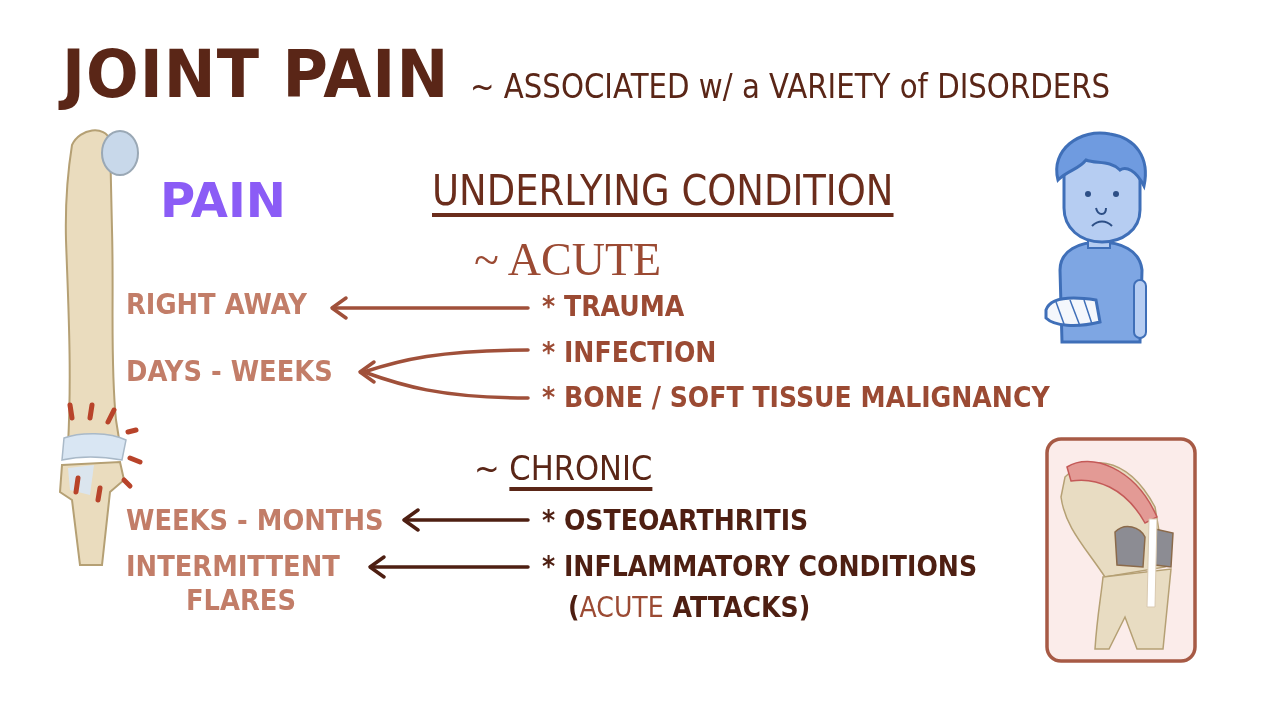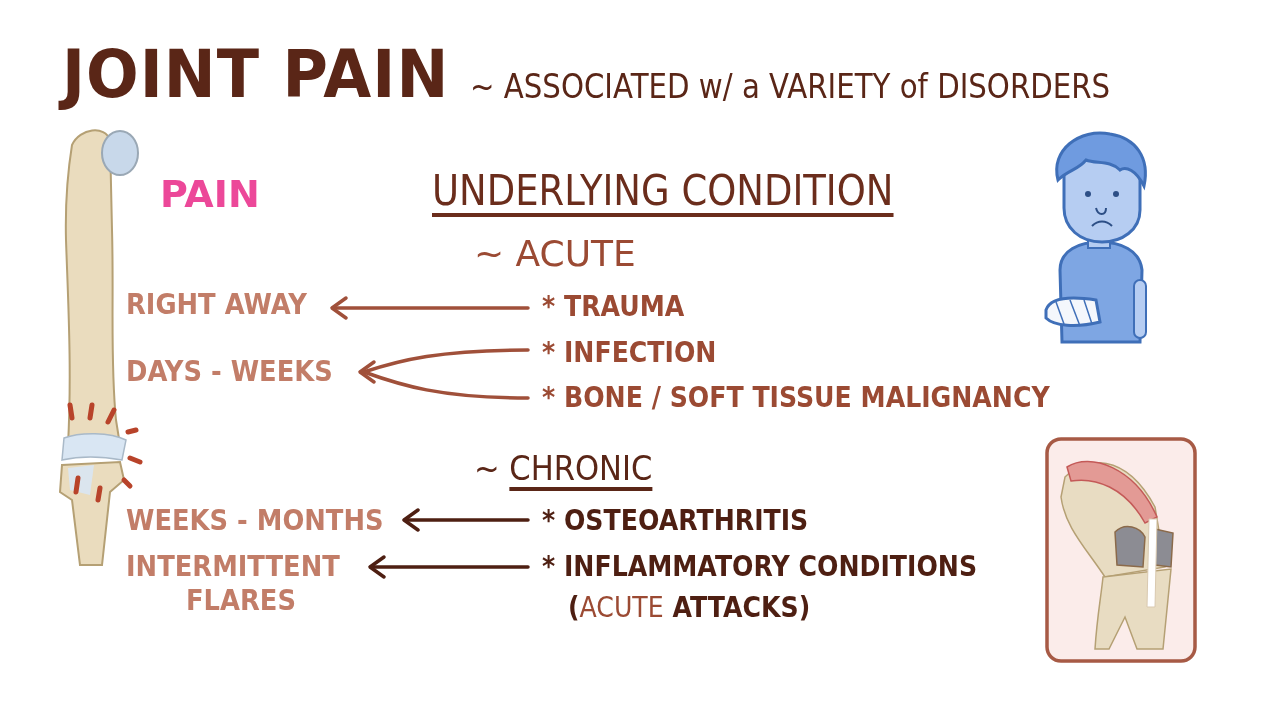--- a/index.html
+++ b/index.html
@@ -1,23 +1,23 @@
 <!DOCTYPE html>
 <html><head>
 <meta charset="utf-8">
 <style>
   html, body { margin:0; padding:0; }
   body { width:1280px; height:720px; background:#ffffff; position:relative; overflow:hidden;
          font-family: "DejaVu Sans", sans-serif; }
   .abs { position:absolute; white-space:nowrap; }
   .title { left:62px; top:38px; font-size:62px; font-weight:bold; color:#5a2617; letter-spacing:1px; transform:scaleY(1.05); }
   .subtitle { left:470px; top:66px; font-size:34px; color:#5a2617; transform:scaleX(0.86); transform-origin:left center; }
-  .pain-head { left:160px; top:172px; font-size:38px; font-weight:bold; color:#ec4899;text-align:right; }
+  .pain-head { left:160px; top:172px; font-size:48px; font-weight:bold; color:#8b5cf6;text-align:right; }
   .cond-head { left:432px; top:166px; font-size:42px; color:#6b2d1c; transform:scaleX(0.88); transform-origin:left center; text-decoration:underline; text-decoration-thickness:4px; text-underline-offset:8px; }
-  .acute-head { left:474px; top:233px; font-size:36px; color:#9b4a33; }
+  .acute-head { left:474px; top:233px; font-size:46px; color:#9b4a33;font-family:Liberation Serif, serif; }
   .chronic-head { left:474px; top:448px; font-size:34px; color:#5a2617; transform:scaleX(0.9); transform-origin:left center; }
   .chronic-head .u { text-decoration:underline; text-decoration-thickness:4px; text-underline-offset:7px; }
   .lbl-l { font-size:28px; font-weight:bold; color:#c27d68; transform:scaleX(0.92); transform-origin:left center; }
   .lbl-r { font-size:28px; font-weight:bold; color:#9b4a33; transform:scaleX(0.9); transform-origin:left center; }
   .lbl-rd { font-size:28px; font-weight:bold; color:#4e1f12; transform:scaleX(0.9); transform-origin:left center; }
   .acute-word { color:#9b4a33; font-weight:normal; }
   svg.arrows { position:absolute; left:0; top:0; }
 </style>
 </head>
 <body>

